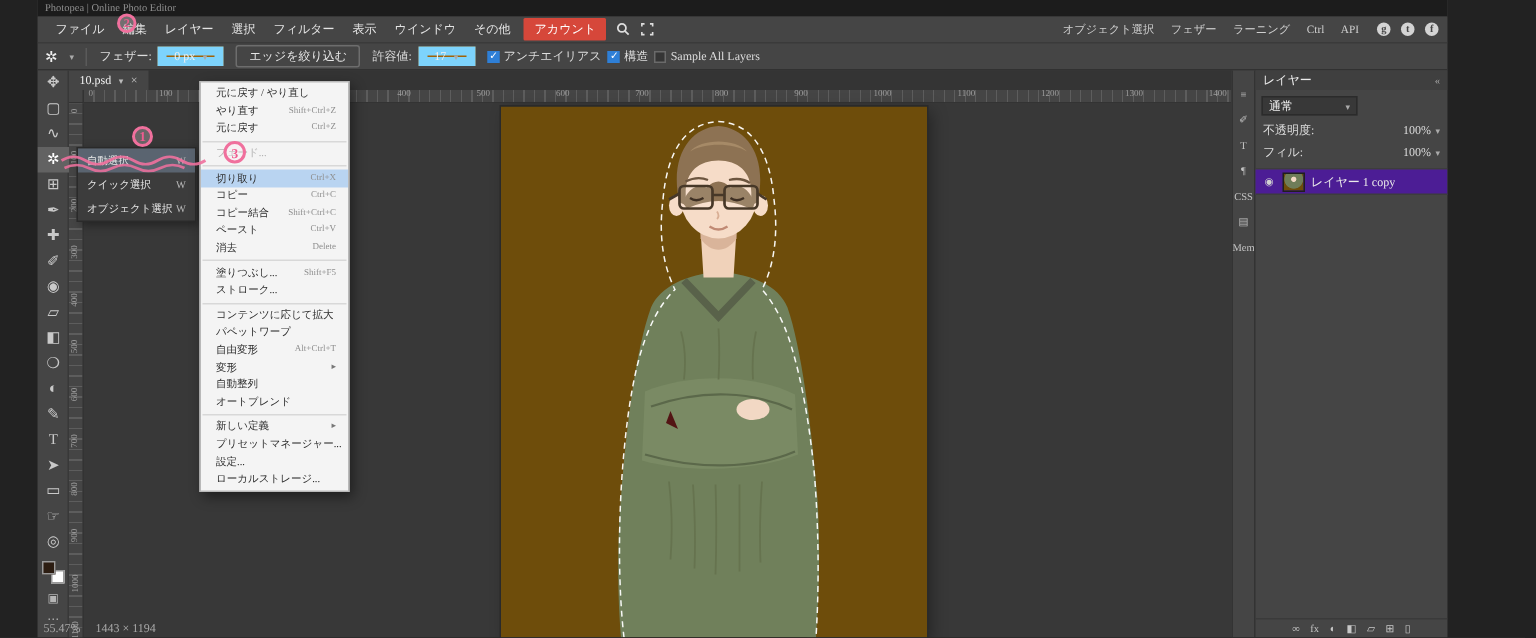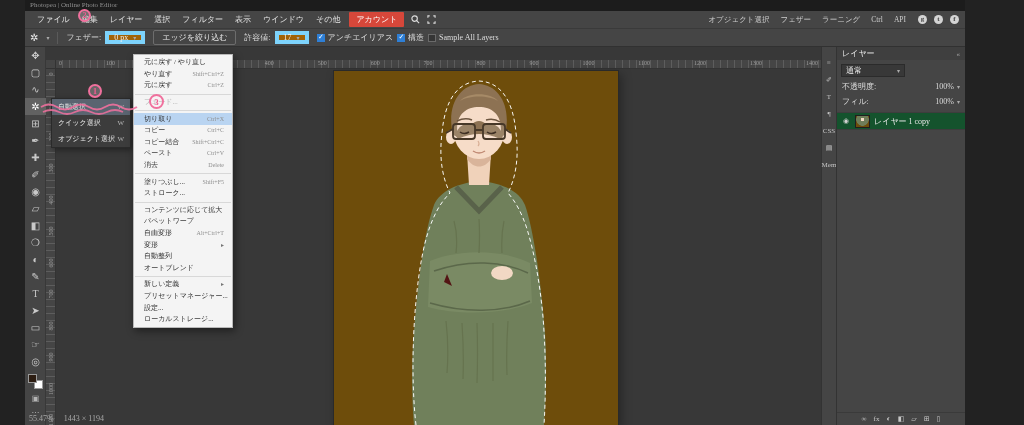--- a/index.html
+++ b/index.html
@@ -21,21 +21,21 @@
   .social .soc{width:9px;height:9px;border-radius:50%;background:#d4d4d4;color:#454545;
                font-size:7px;font-weight:bold;display:flex;align-items:center;justify-content:center;line-height:1;}
 
   .optionsbar{position:absolute;top:28px;left:0;right:0;height:19px;background:#454545;
               border-top:1px solid #3a3a3a;border-bottom:1px solid #313131;
               display:flex;align-items:center;gap:8px;padding:0 5px;font-size:8px;}
   .opt-tool{color:#eee;font-size:10px;}
   .opt-caret{color:#aaa;font-size:6px;}
   .vsep{width:1px;height:12px;background:#5a5a5a;}
   .opt-group{display:flex;align-items:center;gap:4px;color:#ddd;}
-  .opt-value{background:#a16207;border:4px solid #7dd3fc;height:13px;padding:0 5px;
+  .opt-value{background:#a16207;border:6px solid #7dd3fc;height:13px;padding:0 5px;
              display:flex;align-items:center;gap:5px;color:#f0f0f0;}
   .opt-value::after{content:"▾";font-size:6px;color:#aaa;}
   .opt-btn{border:1px solid #6d6d6d;border-radius:2px;padding:1px 8px;color:#e8e8e8;}
   .opt-check{display:flex;align-items:center;}
   .cb{width:8px;height:8px;border:1px solid #6a6a6a;background:#353535;display:inline-block;
       position:relative;margin-right:3px;}
   .cb.on{background:#2e7fd6;border-color:#2e7fd6;}
   .cb.on::after{content:"✓";position:absolute;top:-1.5px;left:0.5px;font-size:7px;color:#fff;}
 
   .tabbar{position:absolute;top:47px;left:21px;right:144px;height:13px;background:#343434;display:flex;}
@@ -89,21 +89,21 @@
               display:flex;align-items:center;justify-content:space-between;padding:0 4px;color:#f0f0f0;}
   .select-box::after{content:"▾";font-size:6px;color:#aaa;}
   .lp-row{display:flex;align-items:center;justify-content:space-between;padding:2px 5px;color:#dcdcdc;}
   .val-caret{display:flex;align-items:center;gap:3px;}
   .val-caret::after{content:"▾";font-size:6px;color:#aaa;}
   .lock-icons{display:flex;}
   .lock-icons span{margin-left:3px;font-size:7px;color:#cfcfcf;}
   .layers-list{margin-top:3px;border-top:1px solid #3d3d3d;}
   .layer-row{height:17px;display:flex;align-items:center;gap:4px;padding:0 4px;
              border-bottom:1px solid #3d3d3d;color:#eaeaea;}
-  .layer-row.selected{background:#14532d;}
+  .layer-row.selected{background:#4c1d95;}
   .eye{width:10px;text-align:center;font-size:7px;color:#d2d2d2;}
   .eye::before{content:"◉";}
   .thumb{width:15px;height:13px;border:1px solid #1f1f1f;flex:0 0 auto;}
   .thumb.main{background:radial-gradient(circle at 50% 32%,#f3d9c5 0 1.5px,#6f7d59 2px 6px,#6e4d0b 6.5px);}
   .thumb.mask{background:#fff;display:none;}
   .layer-row.type-fill .thumb.main{background:#571a10;}
   .layer-row.type-fill .thumb.mask{display:block;}
   .layer-name{white-space:nowrap;overflow:hidden;font-size:8px;}
   .lp-bottom{position:absolute;bottom:0;left:0;right:0;height:13px;border-top:1px solid #3a3a3a;
              display:flex;align-items:center;justify-content:center;gap:7px;font-size:7px;color:#c7c7c7;}
@@ -224,20 +224,27 @@
           <span>構造</span>
         </span>
 
         <span class="opt-check">
           <span class="cb"></span>
           <span>Sample All Layers</span>
         </span>
       </div>
   </div>
 
+  <div class="tabbar">
+    <div class="doc-tab">
+      <span>10.psd</span>
+      <span class="caret">▾</span>
+      <span class="close">×</span>
+    </div>
+  </div>
 
   <div class="tools-wrap">
     <div class="tools">
 
         <div class="tool">
           <span>✥</span>
         </div>
 
         <div class="tool">
           <span>▢</span>

